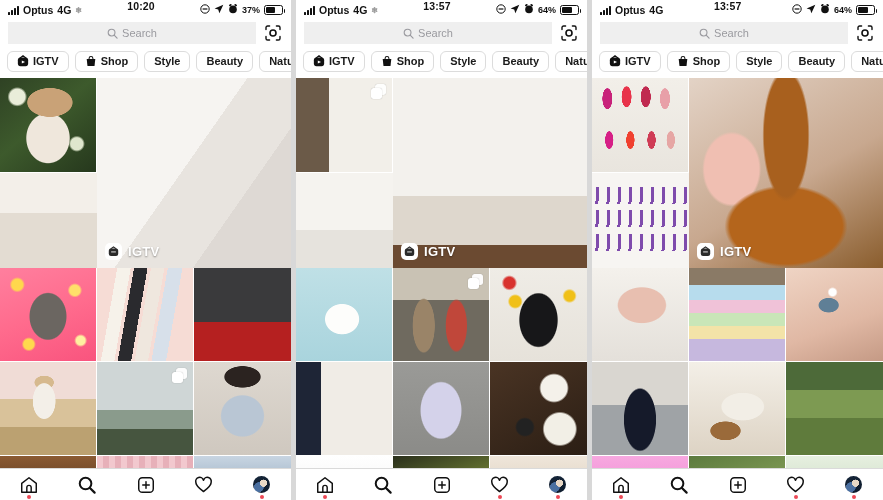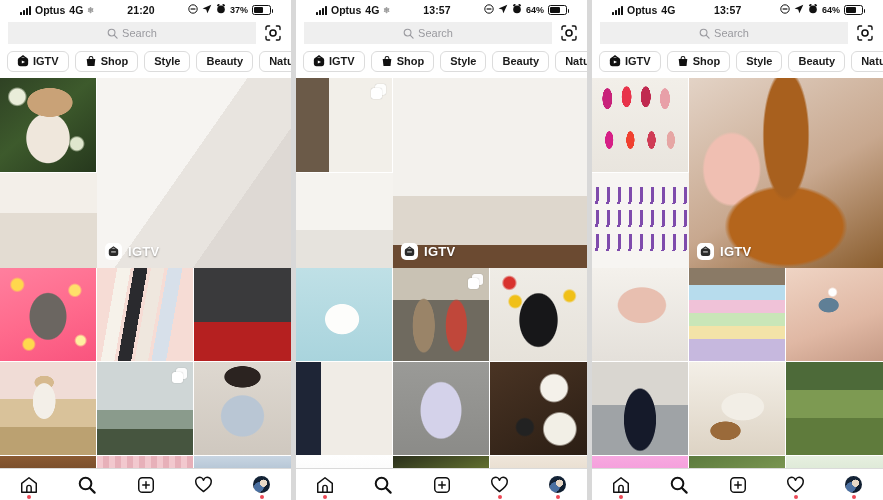--- a/index.html
+++ b/index.html
@@ -5,22 +5,22 @@
   * { box-sizing: border-box; margin:0; padding:0; }
   html,body{ width:883px; height:500px; overflow:hidden; background:#ffffff;
     font-family:"Liberation Sans", sans-serif; }
   .screens{ display:flex; width:883px; height:500px; background:#d8d8d8; }
   .phone{ position:relative; width:291px; height:500px; background:#fff;
     overflow:hidden; display:flex; flex-direction:column; }
   .phone + .phone{ margin-left:5px; }
   .phone:last-child{ width:291px; }
 
   
-  .statusbar{ height:20px; flex:0 0 20px; display:flex; align-items:center;
-    padding:0 20px; font-size:10.5px; font-weight:bold; color:#111; }
+  .statusbar{ height:20px; flex:0 0 20px; display:flex; 
+    padding:0 8px; font-size:10.5px; font-weight:bold; color:#111; }
   .sb-left{ display:flex; align-items:center; gap:4px; }
   .sb-mid{ flex:1; text-align:center; letter-spacing:.1px; }
   .sb-right{ display:flex; align-items:center; gap:4px; }
   .bars{ display:flex; align-items:flex-end; gap:1px; height:9px; }
   .bars i{ display:block; width:2px; background:#111; border-radius:.5px; }
   .bars i:nth-child(1){height:3px}.bars i:nth-child(2){height:5px}
   .bars i:nth-child(3){height:7px}.bars i:nth-child(4){height:9px; background:#111}
   .carrier{ font-weight:bold; font-size:10.5px; }
   .net{ font-weight:bold; font-size:10.5px; }
   .snow{ font-size:8px; color:#999; }
@@ -98,21 +98,21 @@
         <span class="bars">
             <i></i>
             <i></i>
             <i></i>
             <i></i>
           </span>
         <span class="carrier">Optus</span>
         <span class="net">4G</span>
         <span class="snow">❄</span>
       </div>
-      <div class="sb-mid">21:20</div>
+      <div class="sb-mid">10:20</div>
       <div class="sb-right">
         <span class="glyph">
           <svg width="10" height="10" viewBox="0 0 10 10">
               <circle cx="5" cy="5" r="4.2" fill="none" stroke="#111" stroke-width="1"></circle>
               <rect x="2.6" y="4.4" width="4.8" height="1.2" fill="#111"></rect>
             </svg>
         </span>
         <span class="glyph">
           <svg width="10" height="10" viewBox="0 0 10 10">
               <path d="M9.3 0.7 L0.6 4.5 L4.2 5.6 L5.4 9.3 Z" fill="#111"></path>

